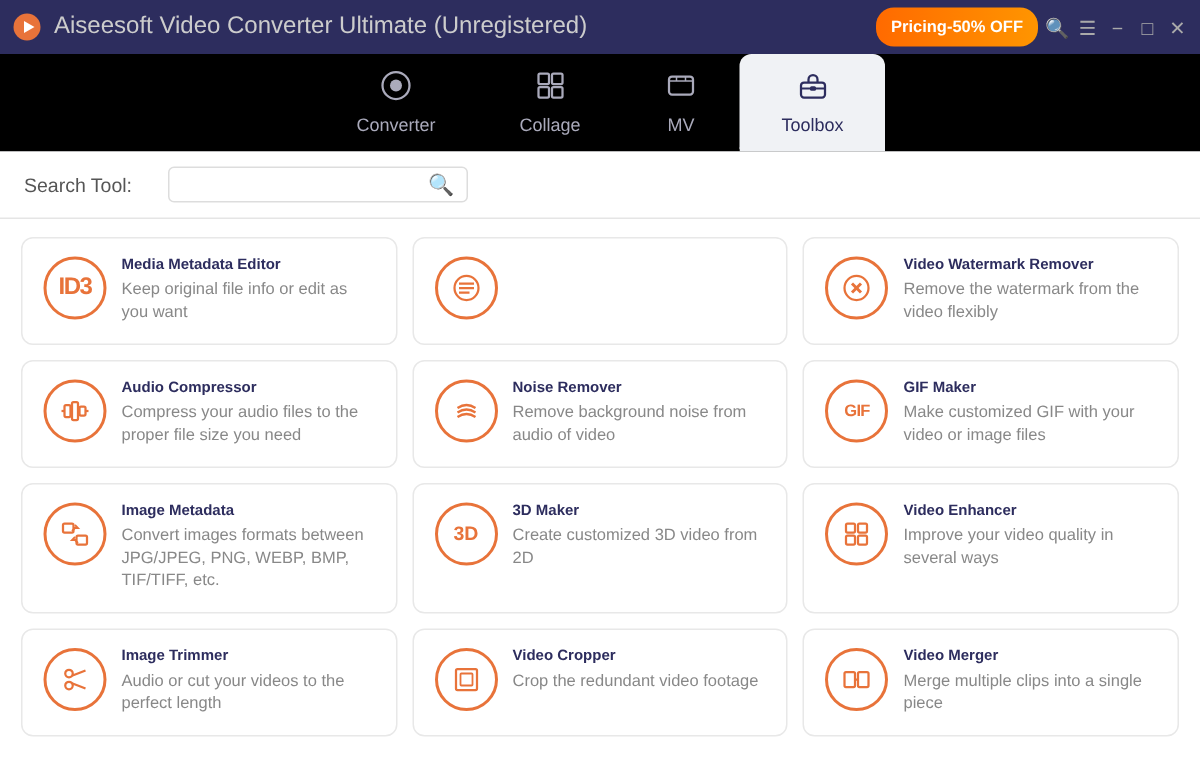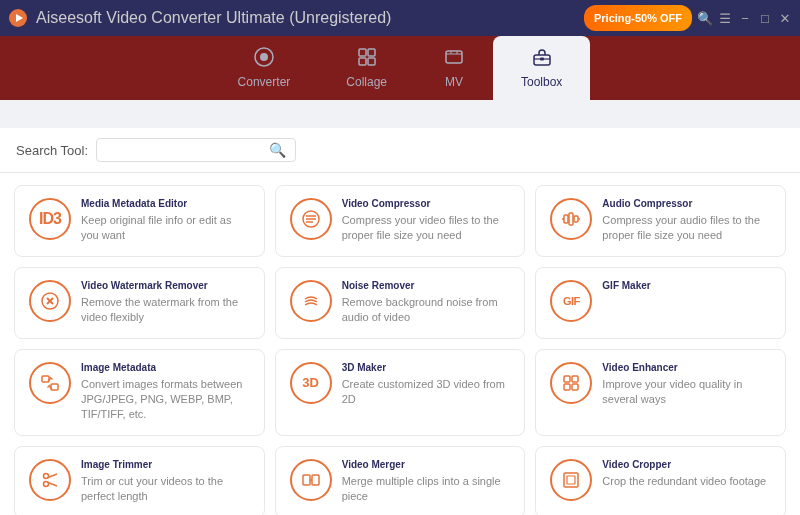--- a/index.html
+++ b/index.html
@@ -57,21 +57,21 @@
       justify-content: center;
       color: #aaa;
       font-size: 13px;
       cursor: pointer;
       background: none;
       border: none;
     }
 
     
     #nav-bar {
-      background: #7f1d1d;
+      background: #000000;
       display: flex;
       justify-content: center;
       gap: 0;
       padding-bottom: 0;
     }
     .nav-tab {
       display: flex;
       flex-direction: column;
       align-items: center;
       padding: 10px 28px 8px;
@@ -93,23 +93,22 @@
       font-size: 20px;
       line-height: 1;
     }
 
     
     #search-bar {
       background: white;
       padding: 10px 16px;
       display: flex;
       align-items: center;
-      gap: 8px;
+      gap: 24px;
       border-bottom: 1px solid #e5e5e5;
-      margin-top: 28px;
     }
     #search-label {
       font-size: 13px;
       color: #555;
     }
     #search-input-wrap {
       display: flex;
       align-items: center;
       border: 1px solid #ddd;
       border-radius: 4px;
@@ -273,72 +272,69 @@
       </div>
       <div class="tool-card">
         <div class="tool-icon-wrap">
           <svg width="20" height="20" viewBox="0 0 20 20" fill="none">
             <circle cx="10" cy="10" r="8" stroke="#e8733a" stroke-width="1.5"></circle>
             <line x1="5" y1="7" x2="15" y2="7" stroke="#e8733a" stroke-width="1.5"></line>
             <line x1="5" y1="10" x2="15" y2="10" stroke="#e8733a" stroke-width="1.5"></line>
             <line x1="5" y1="13" x2="12" y2="13" stroke="#e8733a" stroke-width="1.5"></line>
           </svg>
         </div>
-        <div class="tool-text">
-          <h3>Video Compressor</h3>
-          <p>Compress your video files to the proper file size you need</p>
+      </div>
+      <div class="tool-card">
+        <div class="tool-icon-wrap">
+          <svg width="20" height="20" viewBox="0 0 20 20" fill="none">
+            <circle cx="10" cy="10" r="8" stroke="#e8733a" stroke-width="1.5"></circle>
+            <line x1="7" y1="7" x2="13" y2="13" stroke="#e8733a" stroke-width="2"></line>
+            <line x1="13" y1="7" x2="7" y2="13" stroke="#e8733a" stroke-width="2"></line>
+          </svg>
+        </div>
+        <div class="tool-text">
+          <h3>Video Watermark Remover</h3>
+          <p>Remove the watermark from the video flexibly</p>
         </div>
       </div>
       <div class="tool-card">
         <div class="tool-icon-wrap">
           <svg width="20" height="20" viewBox="0 0 20 20" fill="none">
             <rect x="3" y="6" width="4" height="8" rx="1" stroke="#e8733a" stroke-width="1.5"></rect>
             <rect x="8" y="4" width="4" height="12" rx="1" stroke="#e8733a" stroke-width="1.5"></rect>
             <rect x="13" y="7" width="4" height="6" rx="1" stroke="#e8733a" stroke-width="1.5"></rect>
             <line x1="1" y1="10" x2="3" y2="10" stroke="#e8733a" stroke-width="1.5"></line>
             <line x1="17" y1="10" x2="19" y2="10" stroke="#e8733a" stroke-width="1.5"></line>
           </svg>
         </div>
         <div class="tool-text">
           <h3>Audio Compressor</h3>
           <p>Compress your audio files to the proper file size you need</p>
         </div>
       </div>
       <div class="tool-card">
         <div class="tool-icon-wrap">
           <svg width="20" height="20" viewBox="0 0 20 20" fill="none">
-            <circle cx="10" cy="10" r="8" stroke="#e8733a" stroke-width="1.5"></circle>
-            <line x1="7" y1="7" x2="13" y2="13" stroke="#e8733a" stroke-width="2"></line>
-            <line x1="13" y1="7" x2="7" y2="13" stroke="#e8733a" stroke-width="2"></line>
-          </svg>
-        </div>
-        <div class="tool-text">
-          <h3>Video Watermark Remover</h3>
-          <p>Remove the watermark from the video flexibly</p>
-        </div>
-      </div>
-      <div class="tool-card">
-        <div class="tool-icon-wrap">
-          <svg width="20" height="20" viewBox="0 0 20 20" fill="none">
             <path d="M4 8 Q10 4 16 8" stroke="#e8733a" stroke-width="1.5" fill="none"></path>
             <path d="M4 11 Q10 7 16 11" stroke="#e8733a" stroke-width="1.5" fill="none"></path>
             <path d="M4 14 Q10 10 16 14" stroke="#e8733a" stroke-width="1.5" fill="none"></path>
           </svg>
         </div>
         <div class="tool-text">
           <h3>Noise Remover</h3>
           <p>Remove background noise from audio of video</p>
         </div>
       </div>
       <div class="tool-card">
         <div class="tool-icon-wrap">
           <span style="font-size:11px;font-weight:bold;color:#e8733a;letter-spacing:-0.5px">GIF</span>
         </div>
         <div class="tool-text">
           <h3>GIF Maker</h3>
+          <p>Make customized GIF with your video or image files</p>
         </div>
       </div>
       <div class="tool-card">
         <div class="tool-icon-wrap">
           <svg width="20" height="20" viewBox="0 0 20 20" fill="none">
             <rect x="2" y="3" width="7" height="6" rx="1" stroke="#e8733a" stroke-width="1.5"></rect>
             <rect x="11" y="11" width="7" height="6" rx="1" stroke="#e8733a" stroke-width="1.5"></rect>
             <path d="M9 6h3l-2-2M10 6l-2 2" stroke="#e8733a" stroke-width="1.2" fill="none"></path>
             <path d="M11 14h-3l2-2M10 14l2 2" stroke="#e8733a" stroke-width="1.2" fill="none"></path>
           </svg>
@@ -375,42 +371,42 @@
         <div class="tool-icon-wrap">
           <svg width="20" height="20" viewBox="0 0 20 20" fill="none">
             <circle cx="6" cy="6" r="2.5" stroke="#e8733a" stroke-width="1.5"></circle>
             <circle cx="6" cy="14" r="2.5" stroke="#e8733a" stroke-width="1.5"></circle>
             <line x1="8" y1="7.5" x2="17" y2="4" stroke="#e8733a" stroke-width="1.5"></line>
             <line x1="8" y1="12.5" x2="17" y2="16" stroke="#e8733a" stroke-width="1.5"></line>
           </svg>
         </div>
         <div class="tool-text">
           <h3>Image Trimmer</h3>
-          <p>Trim or cut your videos to the perfect length</p>
+          <p>Audio or cut your videos to the perfect length</p>
+        </div>
+      </div>
+      <div class="tool-card">
+        <div class="tool-icon-wrap">
+          <svg width="20" height="20" viewBox="0 0 20 20" fill="none">
+            <rect x="3" y="3" width="14" height="14" rx="1" stroke="#e8733a" stroke-width="1.5"></rect>
+            <rect x="6" y="6" width="8" height="8" rx="0.5" stroke="#e8733a" stroke-width="1.2" fill="none"></rect>
+          </svg>
+        </div>
+        <div class="tool-text">
+          <h3>Video Cropper</h3>
+          <p>Crop the redundant video footage</p>
         </div>
       </div>
       <div class="tool-card">
         <div class="tool-icon-wrap">
           <svg width="20" height="20" viewBox="0 0 20 20" fill="none">
             <rect x="2" y="5" width="7" height="10" rx="1" stroke="#e8733a" stroke-width="1.5"></rect>
             <rect x="11" y="5" width="7" height="10" rx="1" stroke="#e8733a" stroke-width="1.5"></rect>
             <line x1="9" y1="10" x2="11" y2="10" stroke="#e8733a" stroke-width="1.5"></line>
           </svg>
         </div>
         <div class="tool-text">
           <h3>Video Merger</h3>
           <p>Merge multiple clips into a single piece</p>
         </div>
       </div>
-      <div class="tool-card">
-        <div class="tool-icon-wrap">
-          <svg width="20" height="20" viewBox="0 0 20 20" fill="none">
-            <rect x="3" y="3" width="14" height="14" rx="1" stroke="#e8733a" stroke-width="1.5"></rect>
-            <rect x="6" y="6" width="8" height="8" rx="0.5" stroke="#e8733a" stroke-width="1.2" fill="none"></rect>
-          </svg>
-        </div>
-        <div class="tool-text">
-          <h3>Video Cropper</h3>
-          <p>Crop the redundant video footage</p>
-        </div>
-      </div>
     </div>
 </div>
 
 </body></html>

